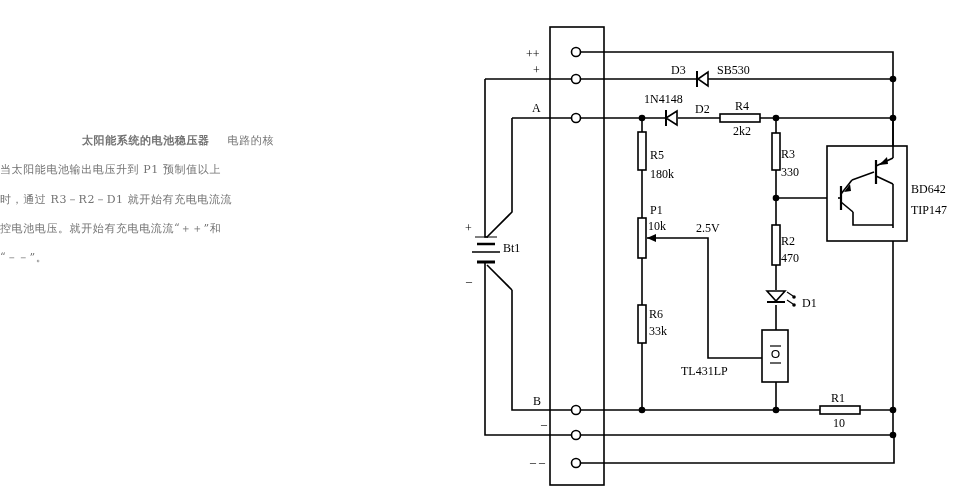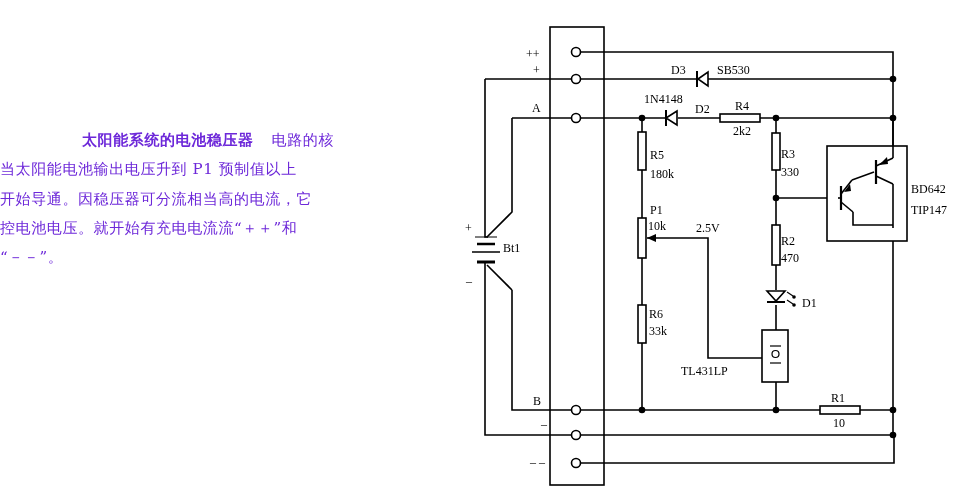--- a/index.html
+++ b/index.html
@@ -1,30 +1,30 @@
 <!DOCTYPE html>
 <html><head>
 <meta charset="utf-8">
 <style>
   html, body { margin: 0; padding: 0; background: #ffffff; }
   body { width: 958px; height: 497px; position: relative; overflow: hidden; font-family: "DejaVu Serif", "Liberation Serif", serif; color: #000; }
-  .para { position: absolute; left: 0; top: 126px; width: 420px; font-family: "DejaVu Serif", serif; font-size: 15px; line-height: 29.3px; letter-spacing: 0.6px; color: #6d28d9; }
+  .para { position: absolute; left: 0; top: 126px; width: 420px; font-family: "DejaVu Serif", serif; font-size: 11px; line-height: 29.3px; letter-spacing: 0.6px; color: #737373; }
   .para .line { display: block; white-space: nowrap; }
   .para .title { font-weight: bold; margin-left: 82px; }
   .para .spacer { display: inline-block; width: 18px; }
   svg { position: absolute; left: 0; top: 0; }
   svg text { font-family: "Liberation Serif", serif; font-size: 12px; fill: #000; }
 </style>
 </head>
 <body>
 
 <div class="para">
   <span class="line"><span class="title">太阳能系统的电池稳压器</span><span class="spacer"></span><span>电路的核</span></span>
   <span class="line">当太阳能电池输出电压升到 P1 预制值以上</span>
-  <span class="line">开始导通。因稳压器可分流相当高的电流，它</span>
+  <span class="line">时，通过 R3－R2－D1 就开始有充电电流流</span>
   <span class="line">控电池电压。就开始有充电电流流“＋＋”和</span>
   <span class="line">“－－”。</span>
 </div>
 
 <svg width="958" height="497" viewBox="0 0 958 497" stroke="#000" fill="none" stroke-width="1.6">
 
   <g>
     <rect x="550" y="27" width="54" height="458" stroke-width="1.6"></rect>
   </g>
 

